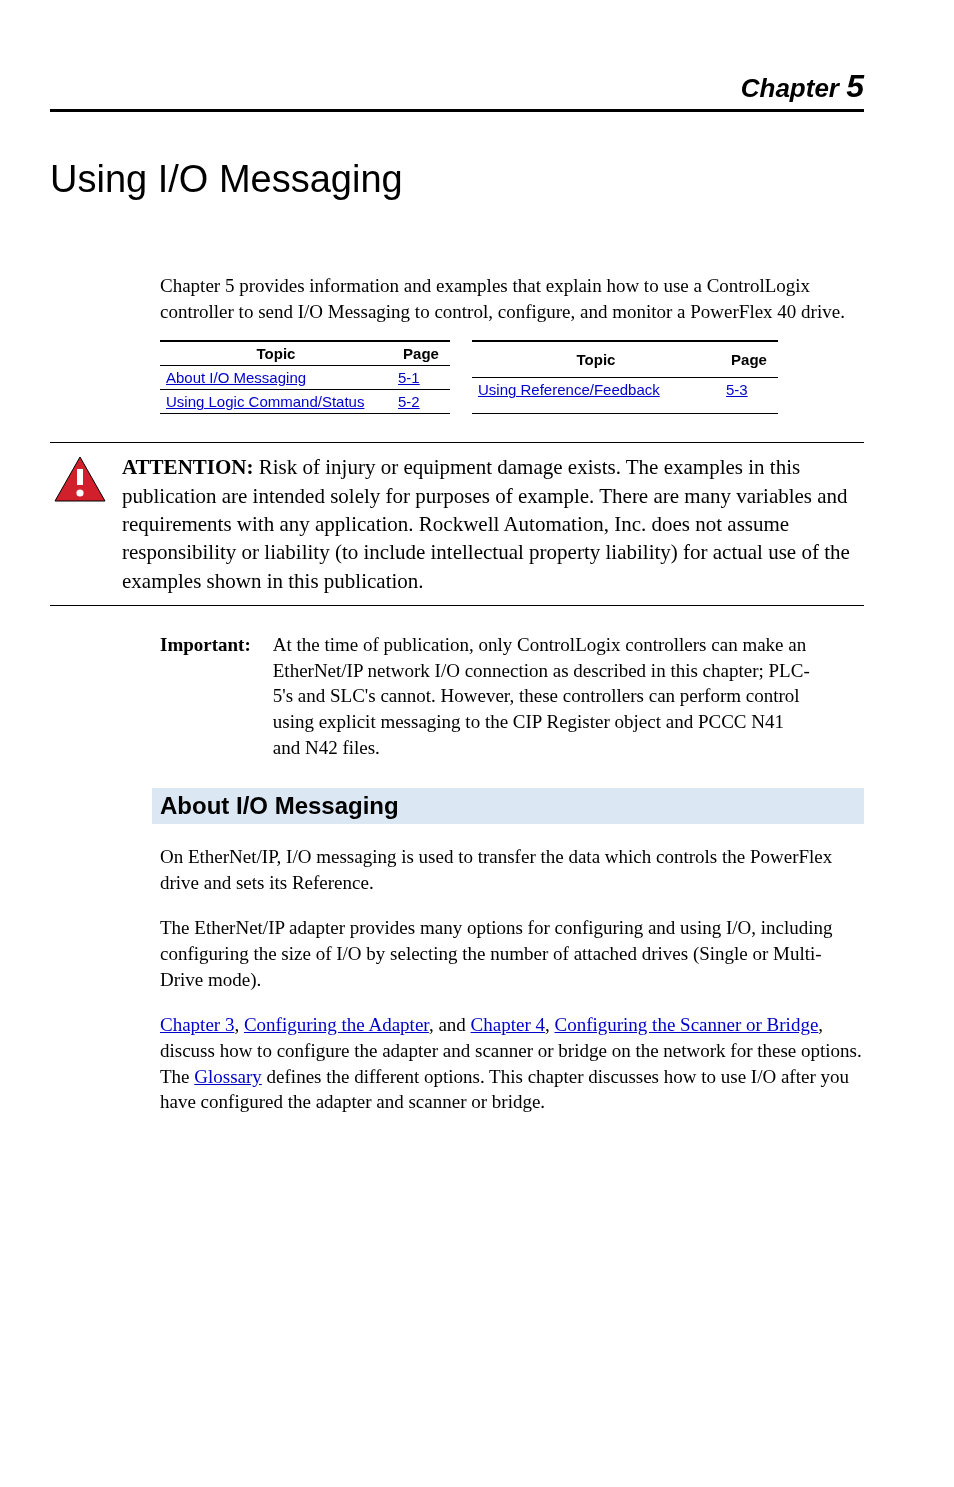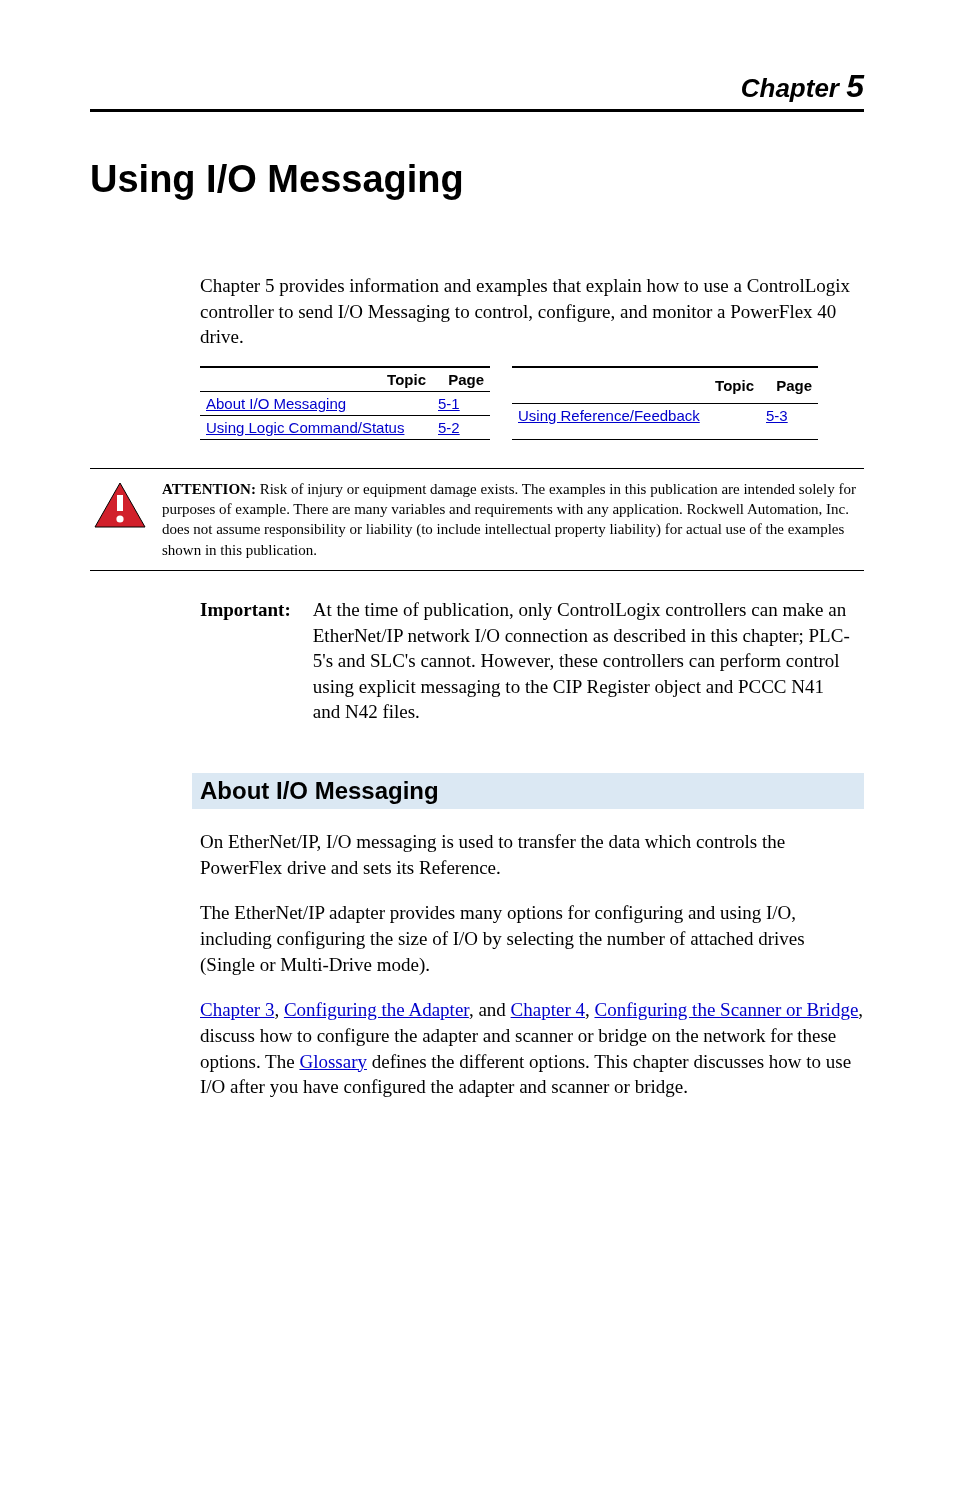--- a/index.html
+++ b/index.html
@@ -4,40 +4,40 @@
 <style>
   body {
     margin: 0;
     padding: 0;
     font-family: "Times New Roman", Times, serif;
     background: #fff;
     color: #000;
     width: 954px;
   }
   .page {
-    padding: 68px 90px 40px 90px;
+    padding: 68px 90px 40px 50px;
   }
   .header-right {
     text-align: right;
     font-style: italic;
     font-weight: bold;
     font-size: 26px;
     font-family: Arial, Helvetica, sans-serif;
     border-bottom: 3px solid #000;
     padding-bottom: 4px;
     margin-bottom: 46px;
   }
   .header-right .num {
     font-size: 32px;
     font-style: italic;
   }
   h1.title {
     font-family: Arial, Helvetica, sans-serif;
     font-size: 38px;
-    font-weight: bold;
+    font-weight: normal;
     margin: 0 0 72px 0;
   }
   .body-indent {
     margin-left: 110px;
   }
   p.intro {
     font-size: 19px;
     line-height: 1.35;
     margin: 0 0 16px 0;
   }
@@ -45,21 +45,21 @@
     display: flex;
     gap: 22px;
     margin-bottom: 28px;
   }
   table.topic {
     border-collapse: collapse;
     font-family: Arial, Helvetica, sans-serif;
     font-size: 15px;
   }
   table.topic th {
-    text-align: right;
+    text-align: center;
     font-weight: bold;
     border-top: 2px solid #000;
     border-bottom: 1px solid #000;
     padding: 3px 6px;
   }
   table.topic td {
     border-bottom: 1px solid #000;
     padding: 3px 6px;
     vertical-align: top;
   }
@@ -76,30 +76,30 @@
     gap: 12px;
   }
   .callout .icon {
     flex: 0 0 60px;
     display: flex;
     align-items: flex-start;
     justify-content: center;
     padding-top: 2px;
   }
   .callout .text {
-    font-size: 15px;
+    font-size: 21px;
     line-height: 1.35;
   }
   .callout .text .lead {
     font-weight: bold;
   }
   .important {
     font-size: 19px;
     line-height: 1.35;
-    margin-bottom: 48px;
+    margin-bottom: 28px;
   }
   .important .lead {
     font-weight: bold;
     display: inline-block;
     width: 108px;
     vertical-align: top;
   }
   .important .body {
     display: inline-block;
     width: 540px;

